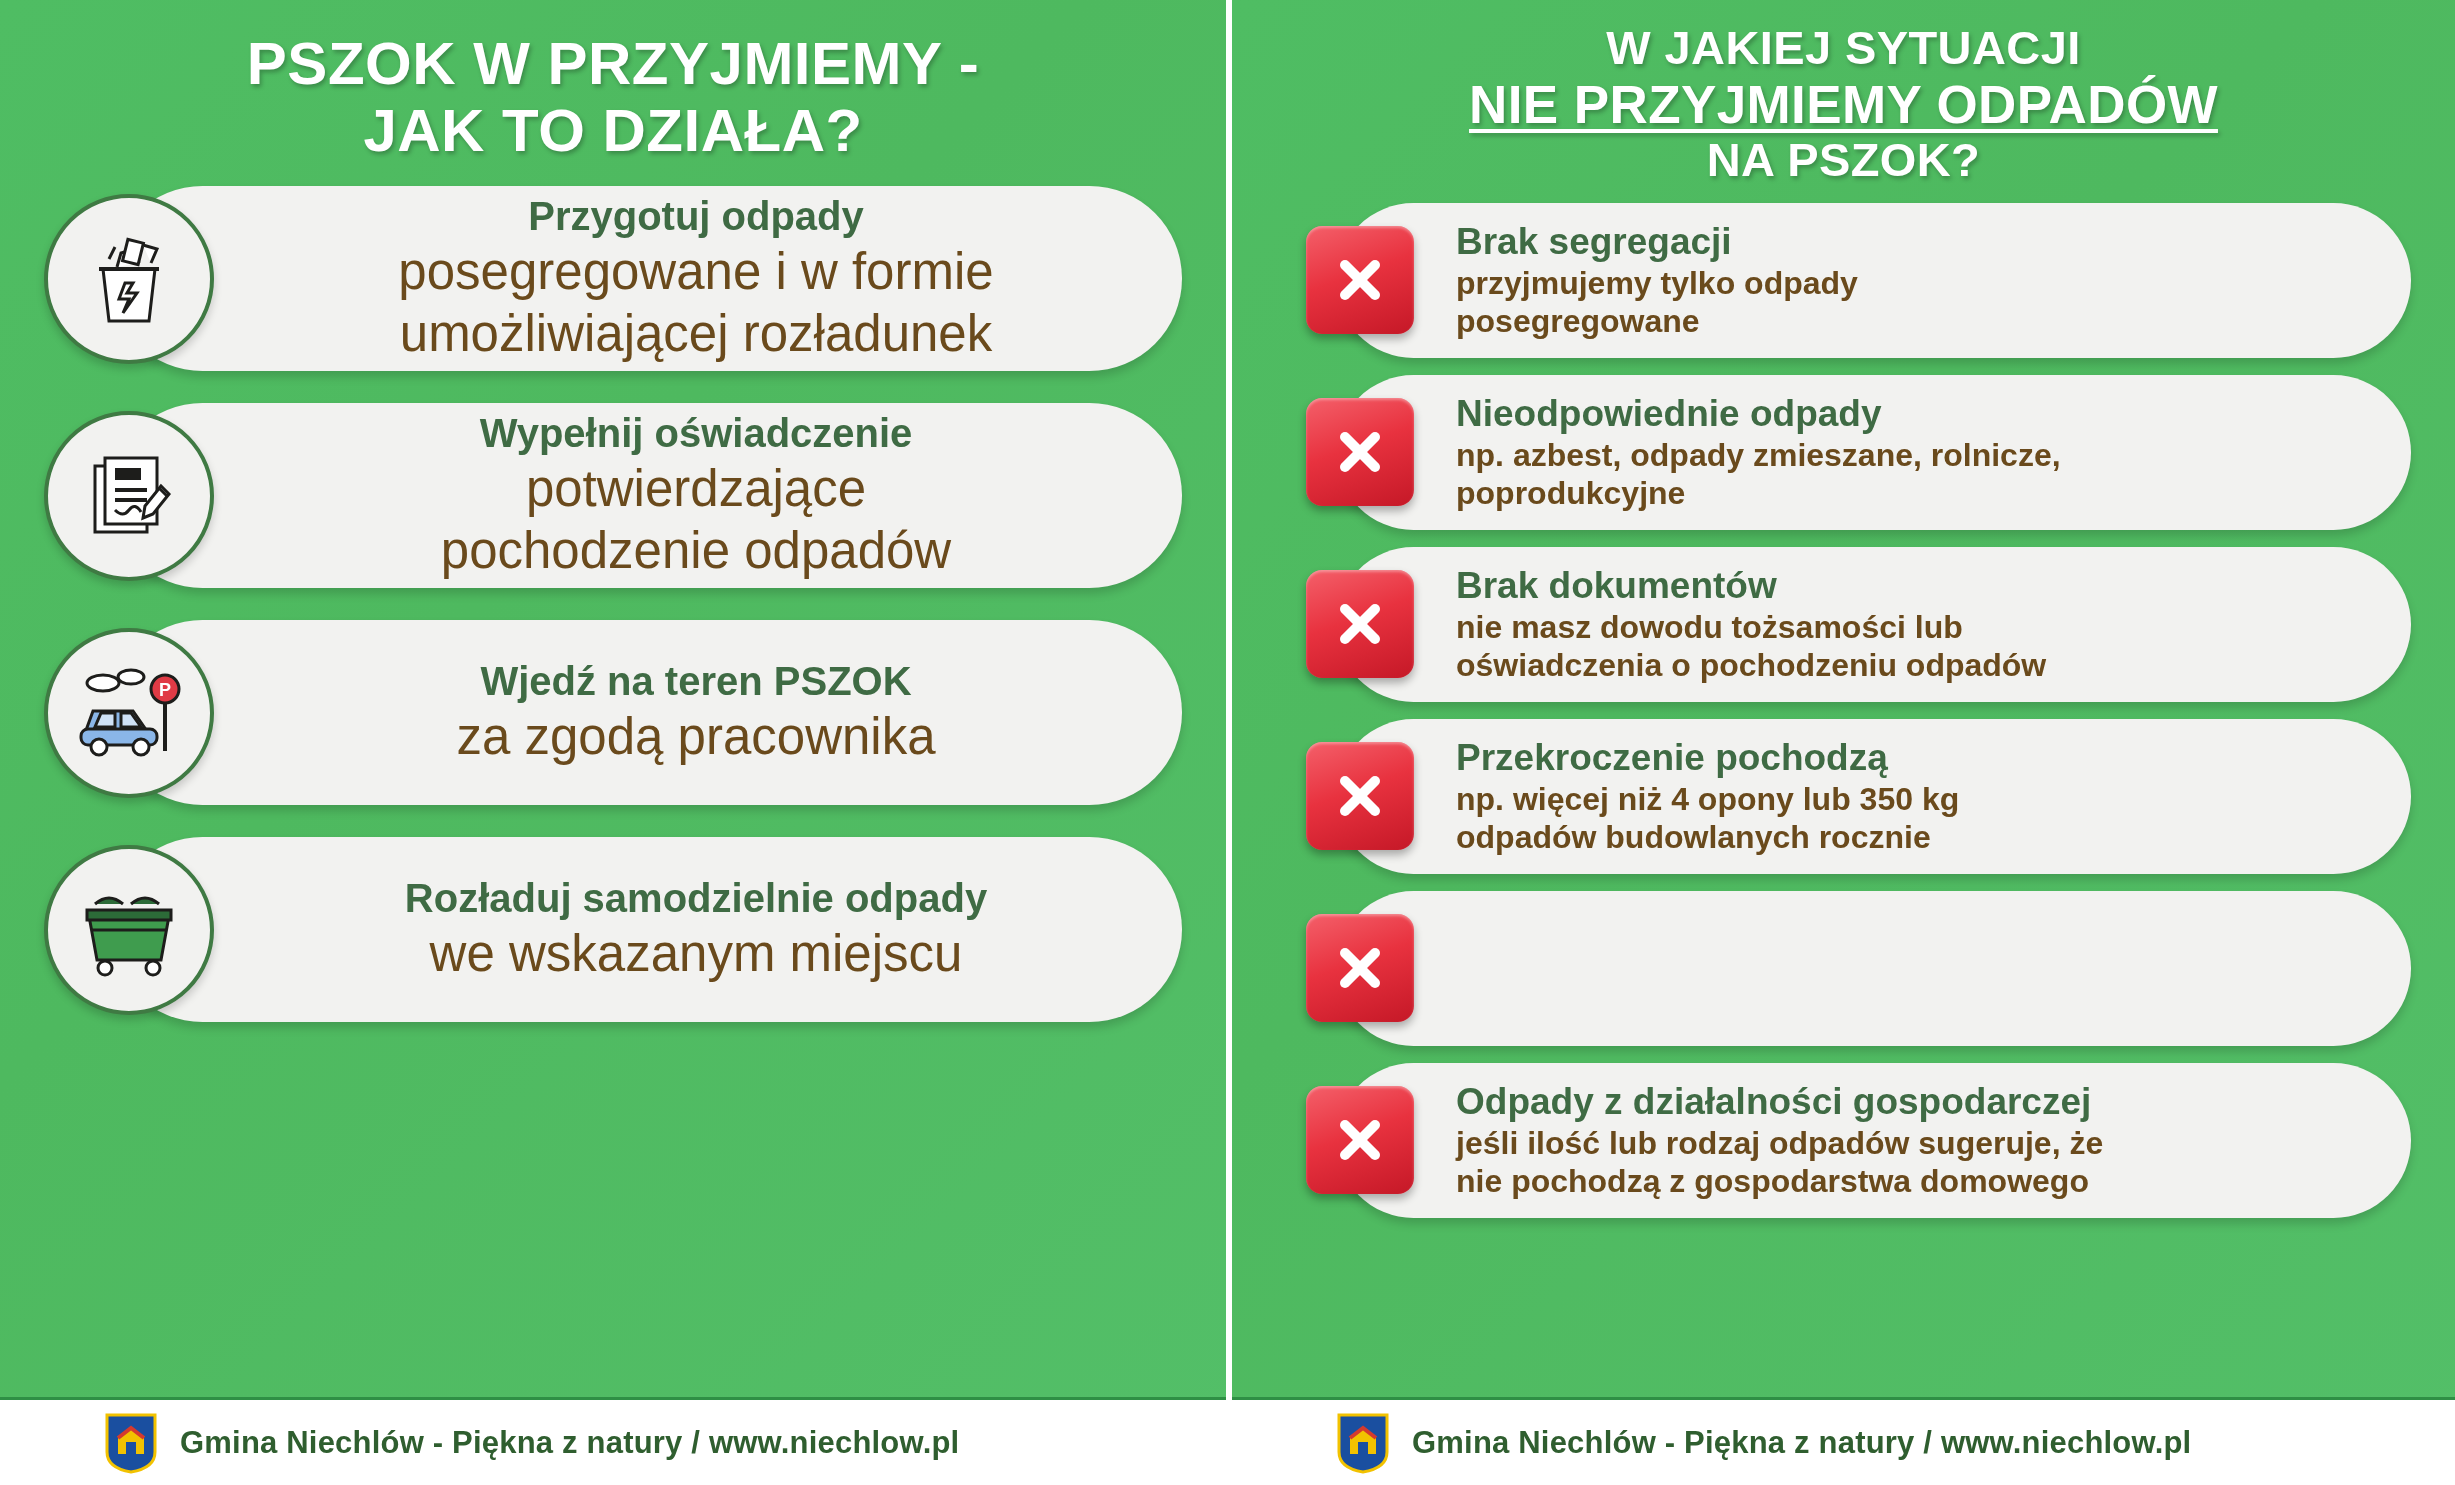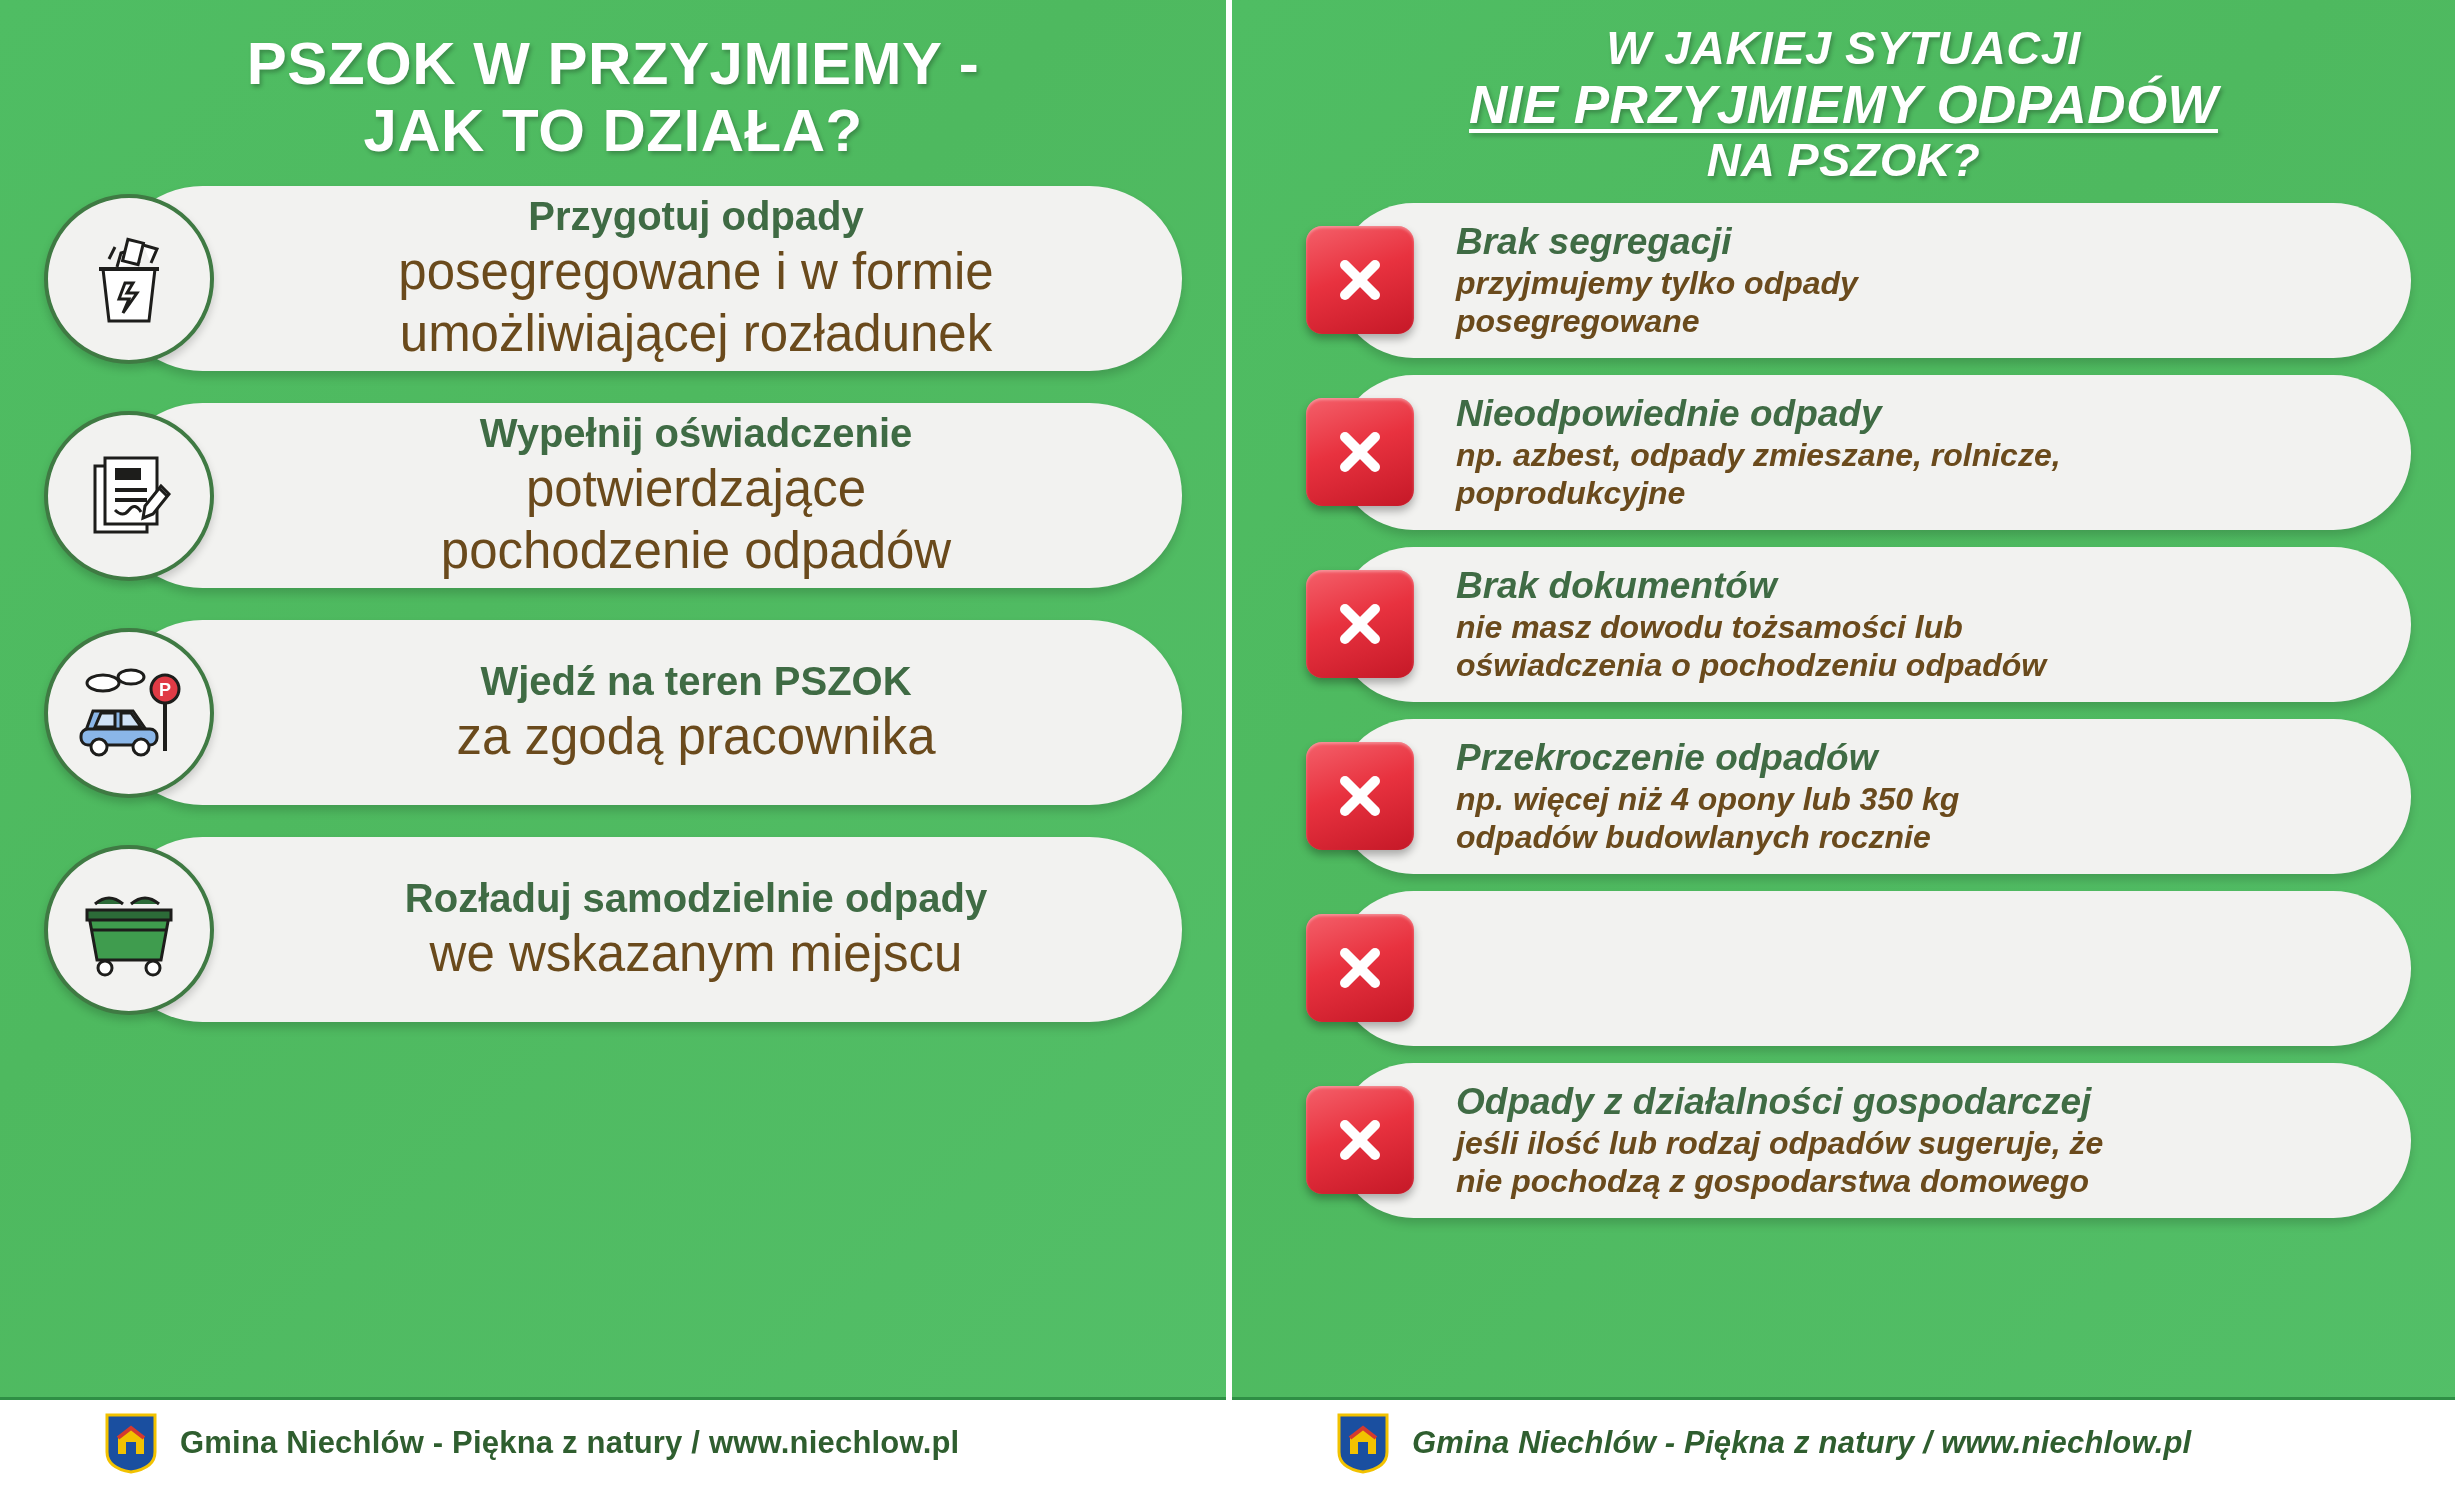--- a/index.html
+++ b/index.html
@@ -25,21 +25,20 @@
     box-sizing: border-box;
     display: flex;
     flex-direction: column;
   }
   .panel-left {
     width: 1232px;
     border-right: 6px solid #ffffff;
   }
   .panel-right {
     width: 1223px;
-    font-style: italic;
   }
   .panel-body {
     flex: 1 1 auto;
     padding: 0 44px;
     box-sizing: border-box;
   }
   .footer {
     height: 88px;
     background: #ffffff;
     display: flex;
@@ -358,21 +357,21 @@
         </div>
 
         <div class="reason">
           <div class="reason-icon">
             <svg width="62" height="62" viewBox="0 0 62 62" stroke="#ffffff" stroke-width="10" stroke-linecap="round">
               <path d="M16 16 L46 46"></path>
                 <path d="M46 16 L16 46"></path>
             </svg>
           </div>
           <div class="reason-text">
-            <span class="reason-head">Przekroczenie odpadów</span>
+            <span class="reason-head">Przekroczenie pochodzą</span>
             <span class="reason-sub">np. więcej niż 4 opony lub 350 kg</span>
             <span class="reason-sub">odpadów budowlanych rocznie</span>
           </div>
         </div>
 
         <div class="reason">
           <div class="reason-icon">
             <svg width="62" height="62" viewBox="0 0 62 62" stroke="#ffffff" stroke-width="10" stroke-linecap="round">
               <path d="M16 16 L46 46"></path>
                 <path d="M46 16 L16 46"></path>

